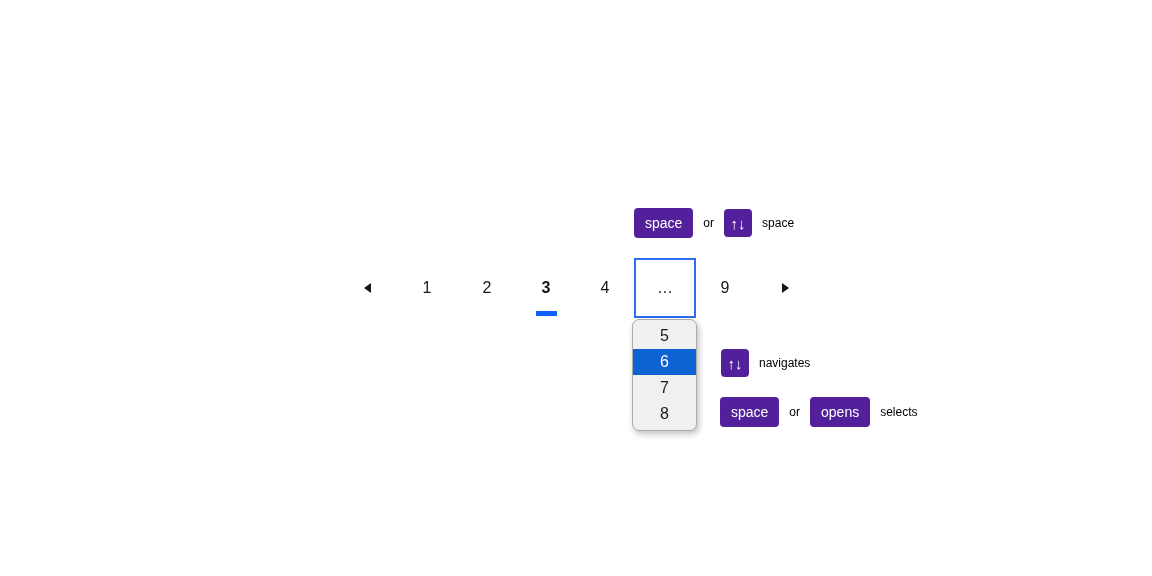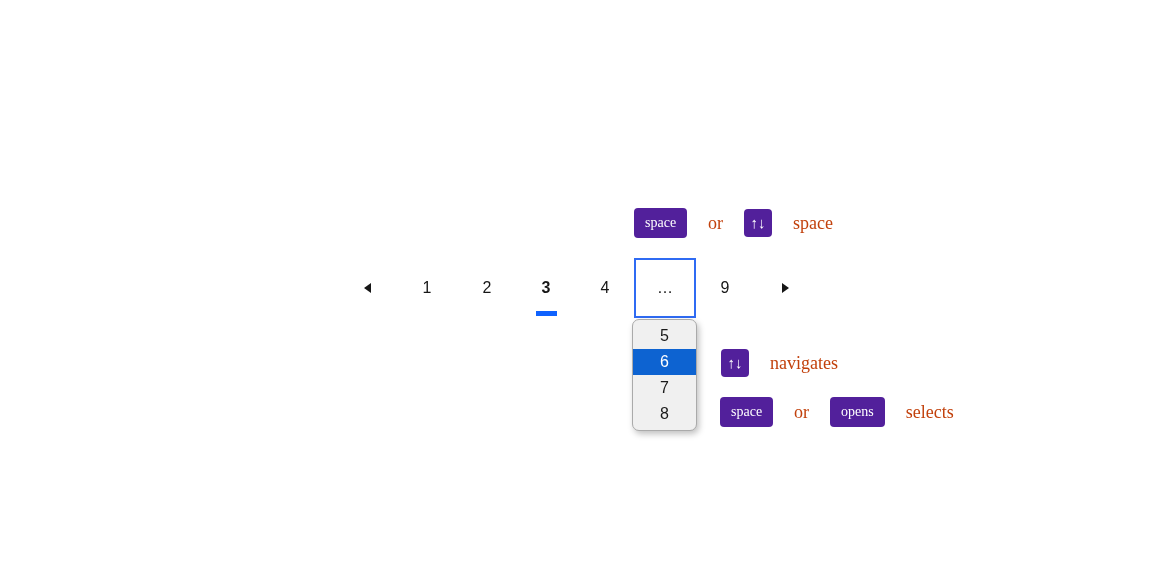--- a/index.html
+++ b/index.html
@@ -31,25 +31,24 @@
     height: 28px;
     padding: 0;
     font-size: 15px;
     border-radius: 4px;
   }
 
   .hint-row {
     position: absolute;
     display: flex;
     align-items: center;
-    gap: 21px;
+    gap: 10px;
     height: 30px;
-    font-family: Liberation Serif, serif;
   }
-  .hint-text, .conj-text { font-size: 18px; color: #c2410c; }
+  .hint-text, .conj-text { font-size: 12px; color: #000000; }
 
   .hint-open   { left: 634px; top: 208px; }
   .hint-nav    { left: 721px; top: 348px; }
   .hint-select { left: 720px; top: 397px; }
 
   
   .page-num {
     position: absolute;
     top: 279px;
     transform: translateX(-50%);

